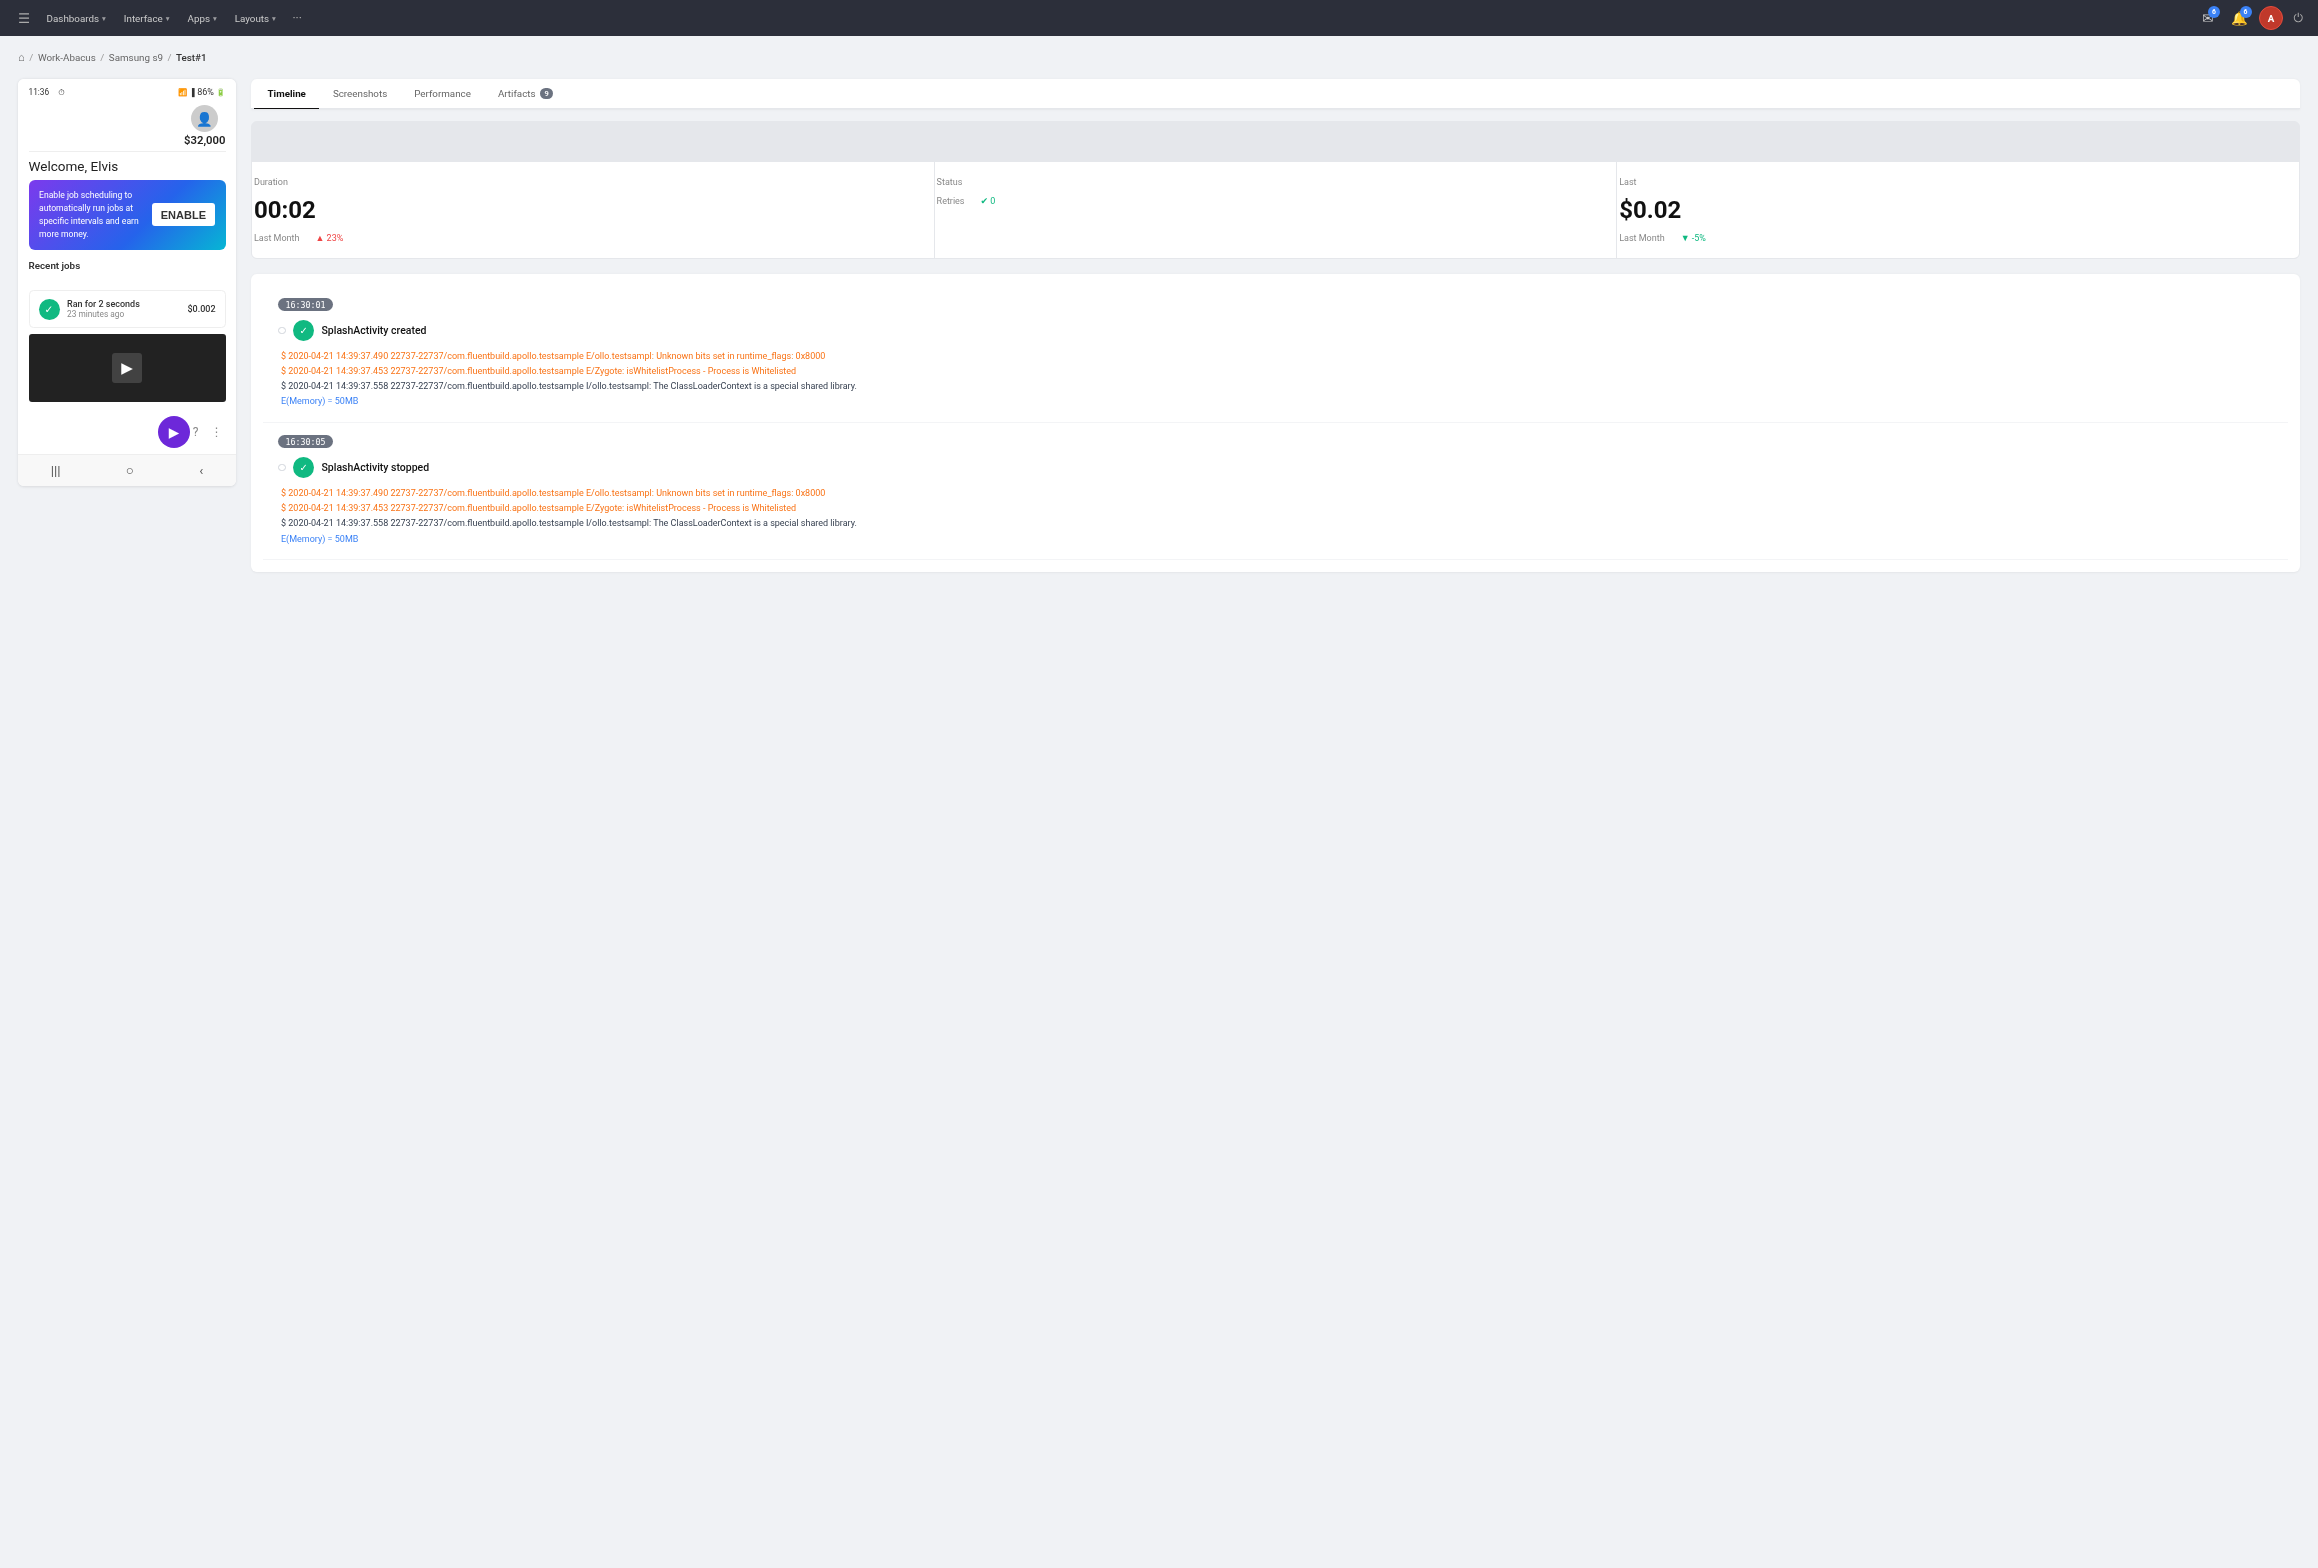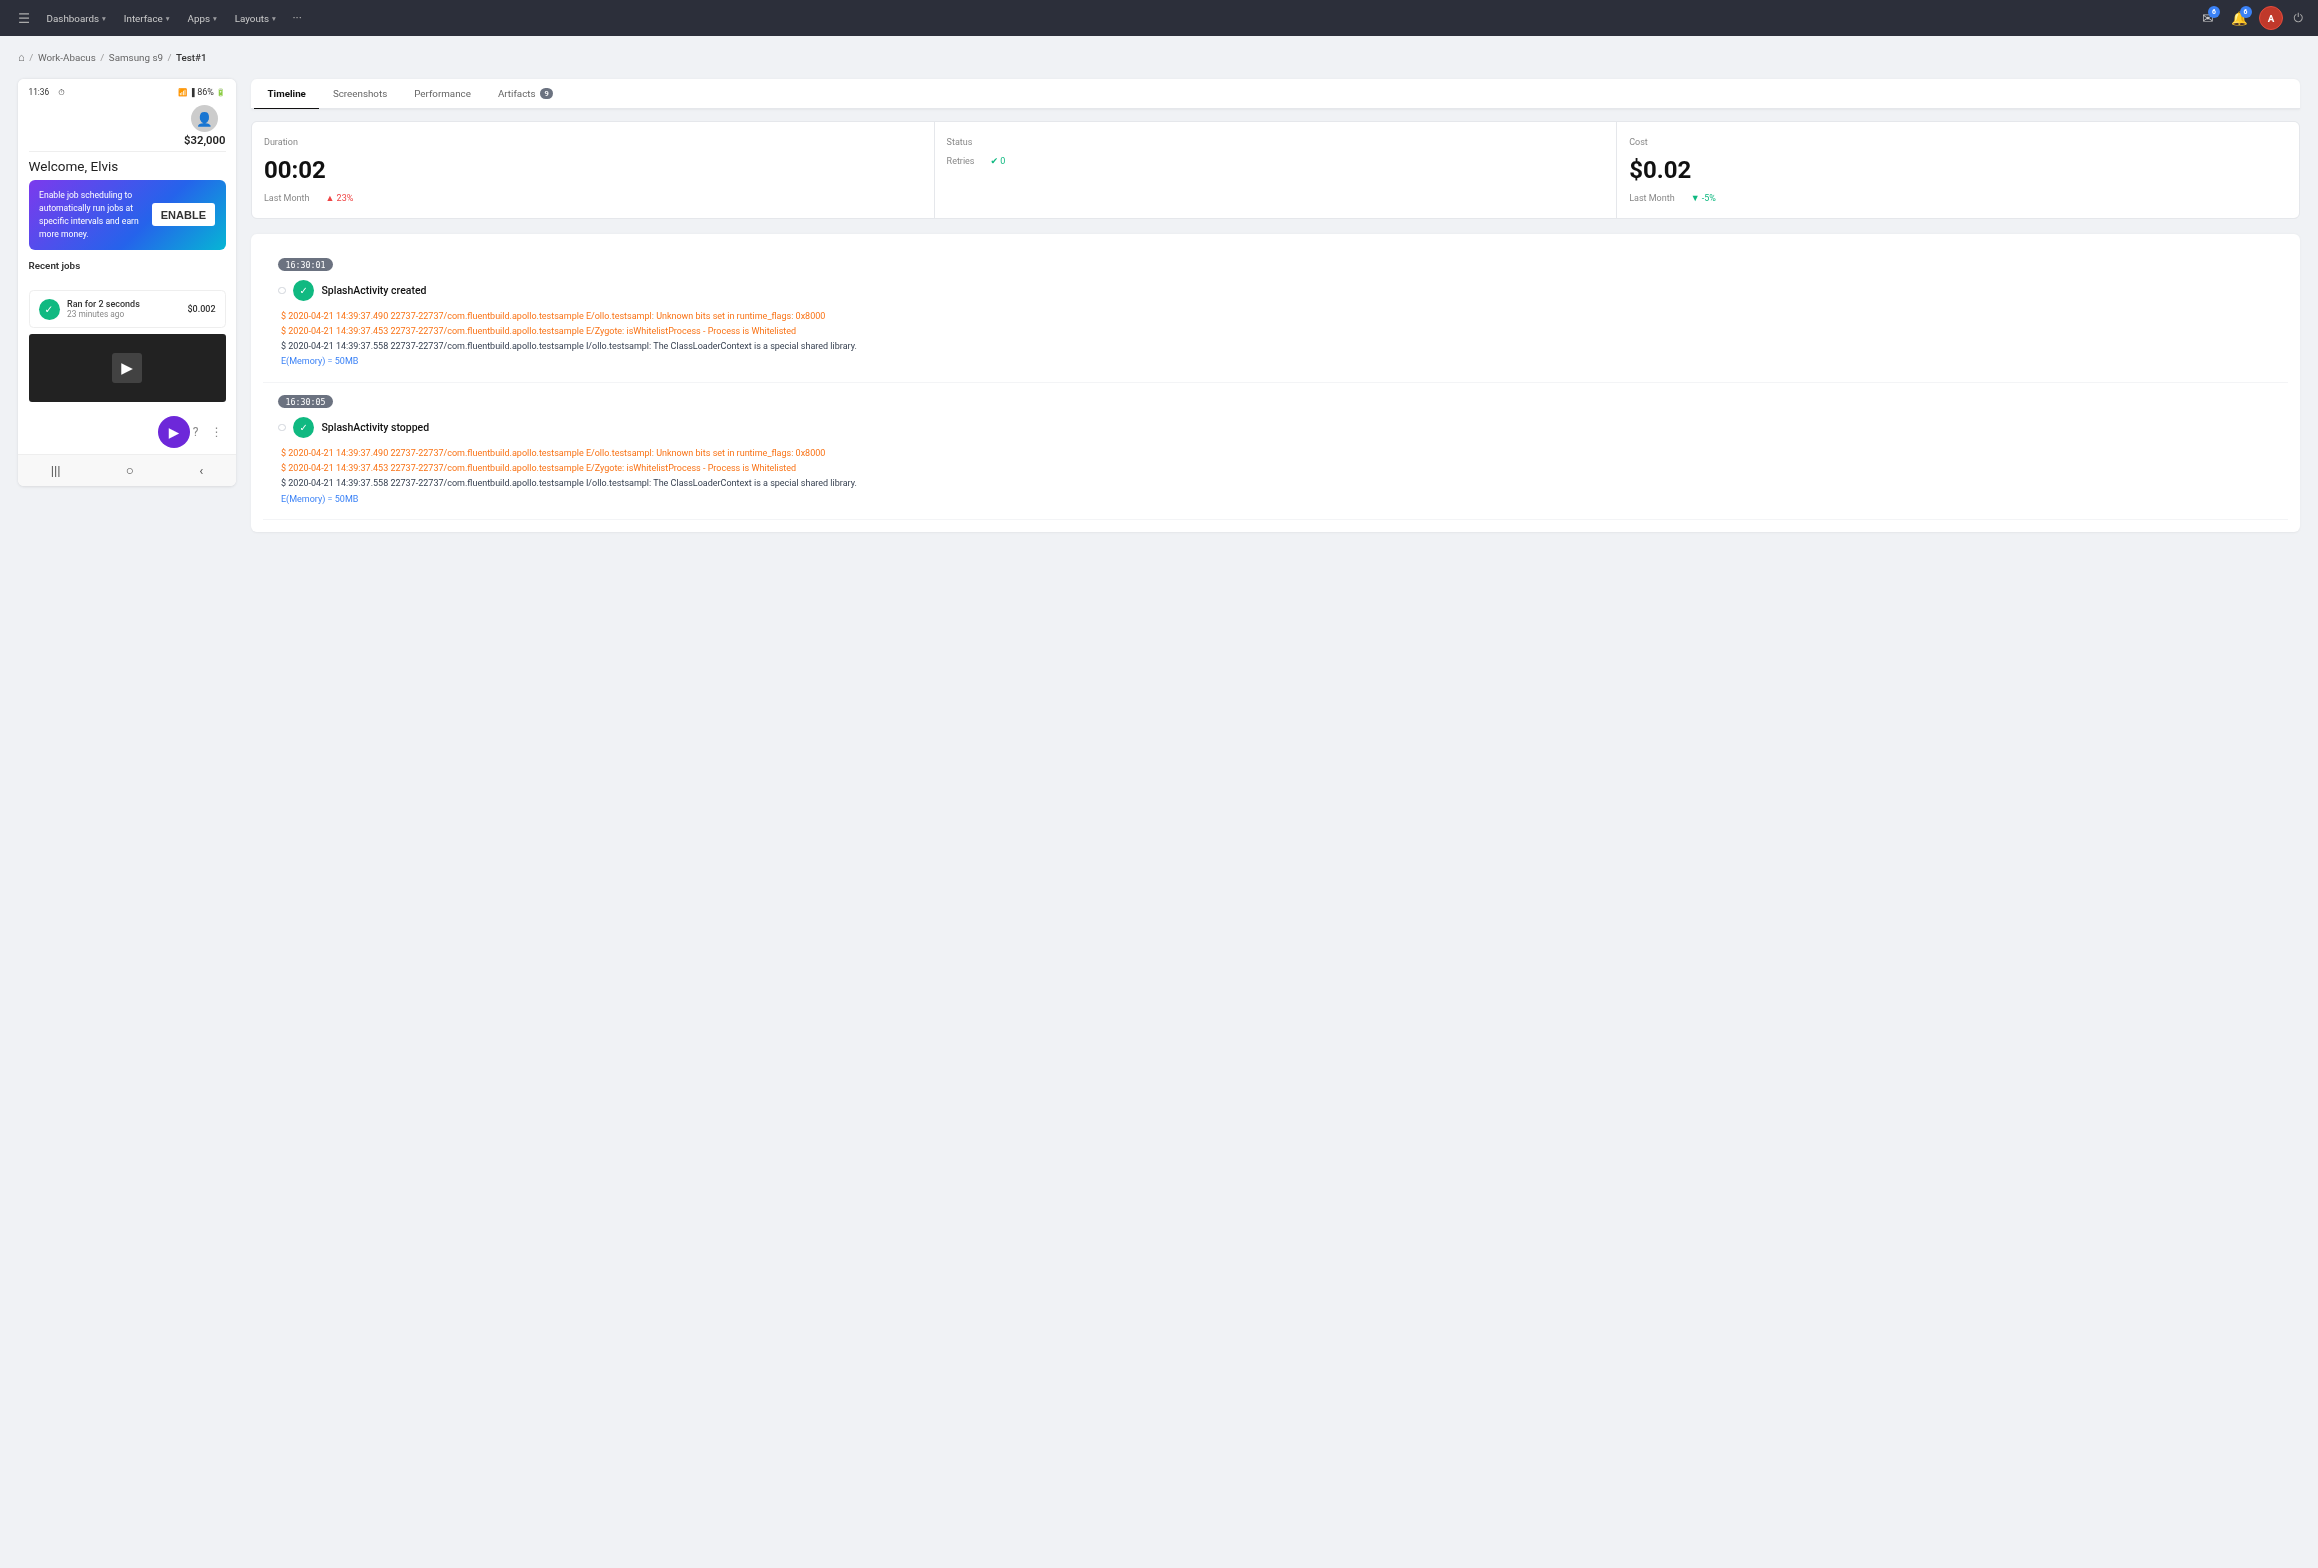--- a/index.html
+++ b/index.html
@@ -183,21 +183,21 @@
     }
 
     
     .metrics-row {
       display: grid; grid-template-columns: 1fr 1fr 1fr;
       gap: 0.8px; background: #e5e7eb;
       border: 0.8px solid #e5e7eb; border-radius: 6px; overflow: hidden;
       margin-bottom: 15px;
     }
     .metric-card {
-      background: #fff; padding: 15px 12px;
+      background: #fff; padding: 15px 2px; margin-top: 40px;
     }
     .metric-label { font-size: 9px; color: #888; margin-bottom: 9px; }
     .metric-value { font-size: 24px; font-weight: 700; color: #111; margin-bottom: 9px; }
     .metric-footer { font-size: 9px; display: flex; gap: 16px; }
     .metric-footer-label { color: #888; }
     .metric-change { display: flex; align-items: center; gap: 1.5px; }
     .metric-change.up { color: #ef4444; }
     .metric-change.down { color: #10b981; }
     .metric-change.neutral { color: #10b981; }
 
@@ -372,21 +372,21 @@
           </div>
         </div>
         <div class="metric-card">
           <div class="metric-label">Status</div>
           <div class="metric-footer">
             <span class="metric-footer-label">Retries</span>
             <span class="metric-change neutral">✔ 0</span>
           </div>
         </div>
         <div class="metric-card">
-          <div class="metric-label">Cost</div>
+          <div class="metric-label">Last</div>
           <div class="metric-value">$0.02</div>
           <div class="metric-footer">
             <span class="metric-footer-label">Last Month</span>
             <span class="metric-change down">▼ -5%</span>
           </div>
         </div>
       </div>
 
       <div class="timeline-section">
 

